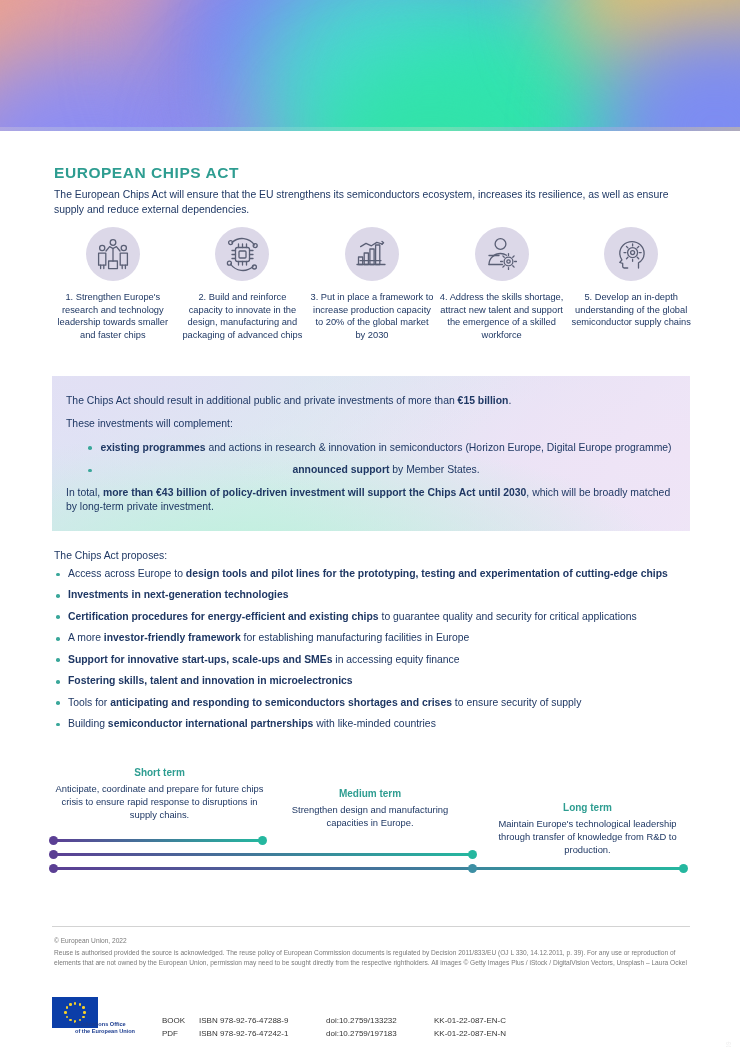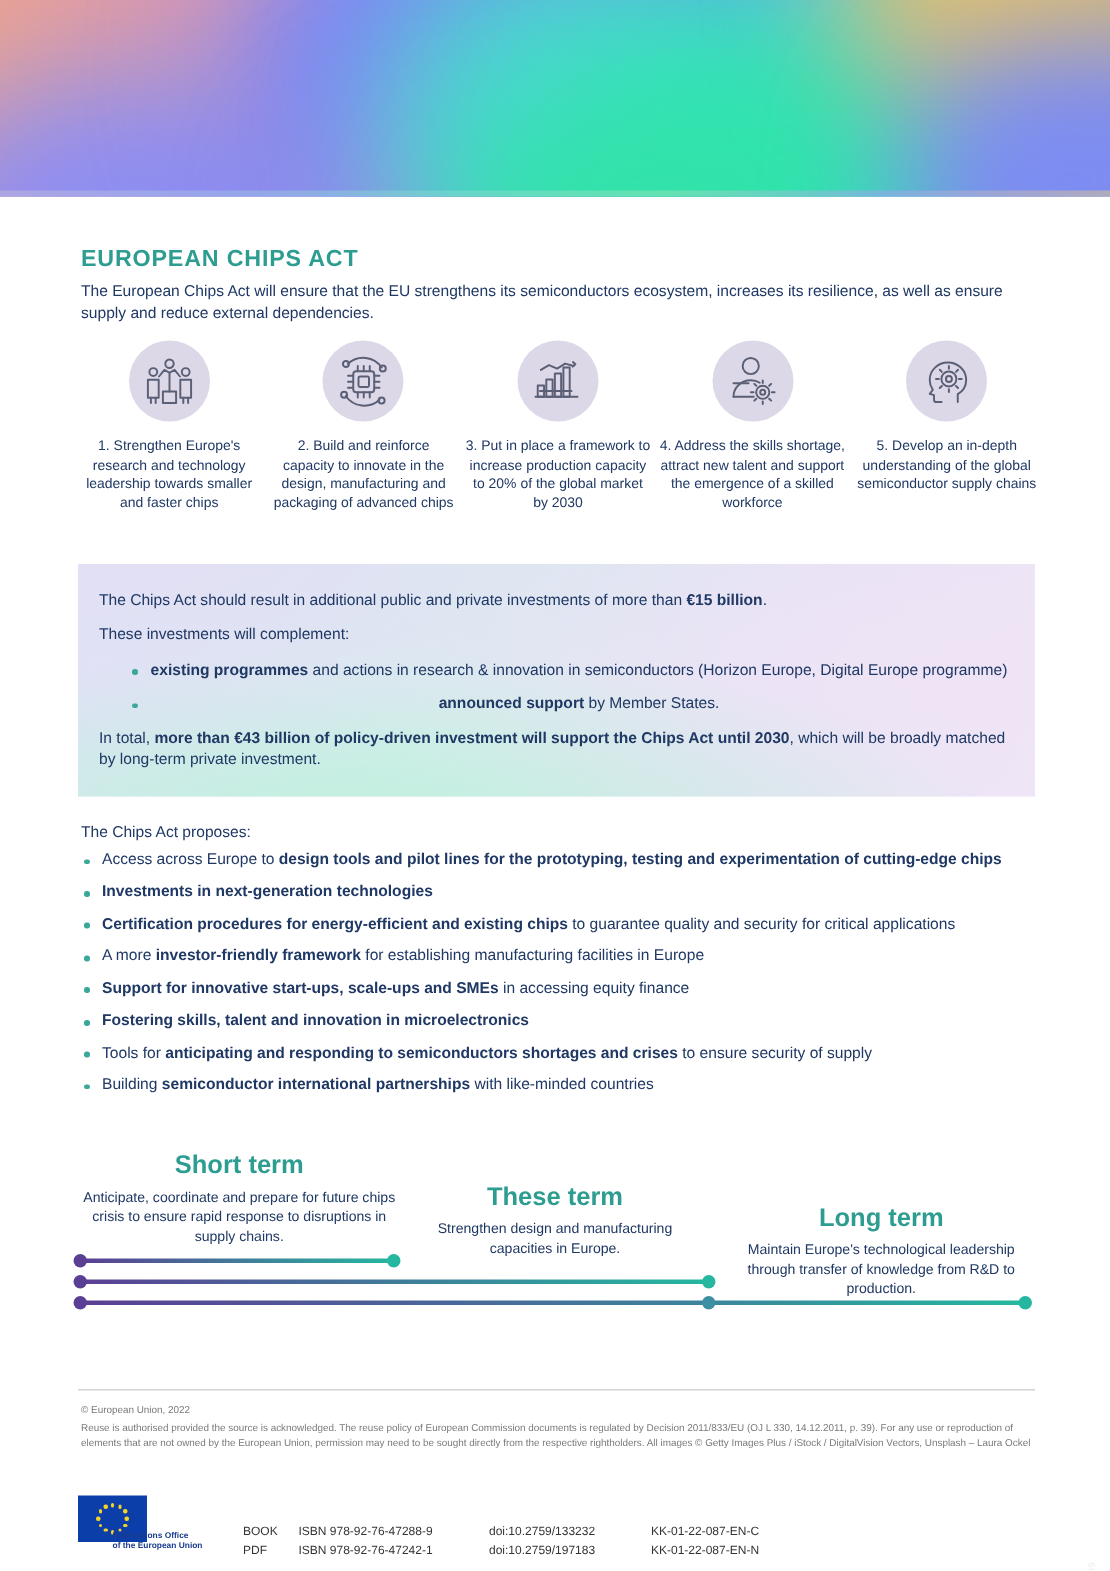--- a/index.html
+++ b/index.html
@@ -66,21 +66,21 @@
   .prop-lead{position:absolute;left:54px;top:419px;font-size:10.4px;color:#1f3864;}
   ul.props{position:absolute;left:54px;top:436px;width:640px;list-style:none;margin:0;padding:0;
            font-size:10.4px;line-height:14.3px;color:#1f3864;}
   ul.props li{position:relative;padding-left:14px;margin-bottom:7.2px;}
   ul.props li:before{content:"";position:absolute;left:2px;top:5.5px;width:3.6px;height:3.6px;
     border-radius:50%;background:#3aa79a;}
 
   
   .timeline{position:absolute;left:0;top:636px;width:740px;height:110px;}
   .tl-block{position:absolute;text-align:center;}
-  .tl-h{font-size:17px;font-weight:bold;color:#2e9d91;margin-bottom:4px;}
+  .tl-h{font-size:10px;font-weight:bold;color:#2e9d91;margin-bottom:4px;}
   .tl-b{font-size:9.4px;line-height:13px;color:#1f3864;}
   .bar{position:absolute;height:3px;border-radius:2px;}
   .dot{position:absolute;width:9px;height:9px;border-radius:50%;}
   .dot-start{background:#5b3f94;}
   .dot-end{background:#25b79f;}
 
   
   .rule{position:absolute;left:52px;top:795px;width:638px;height:1px;background:#d3d3d3;}
   .foot{position:absolute;left:54px;top:805px;width:645px;font-size:6.6px;line-height:9.4px;color:#7a7a7a;}
   .foot .c1{margin-bottom:3px;}
@@ -237,21 +237,21 @@
     </ul>
 
     <div class="timeline">
 
       <div class="tl-block" style="left:52px;top:0px;width:215px;">
         <div class="tl-h">Short term</div>
         <div class="tl-b">Anticipate, coordinate and prepare for future chips crisis to ensure rapid response to disruptions in supply chains.</div>
       </div>
 
       <div class="tl-block" style="left:270px;top:21px;width:200px;">
-        <div class="tl-h">These term</div>
+        <div class="tl-h">Medium term</div>
         <div class="tl-b">Strengthen design and manufacturing capacities in Europe.</div>
       </div>
 
       <div class="tl-block" style="left:485px;top:35px;width:205px;">
         <div class="tl-h">Long term</div>
         <div class="tl-b">Maintain Europe's technological leadership through transfer of knowledge from R&amp;D to production.</div>
       </div>
 
       <div class="bar" style="left:54px;top:72px;width:208px;background:linear-gradient(90deg,#5b3f94,#25b79f);"></div>
       <div class="dot dot-start" style="left:49px;top:69px;"></div>

